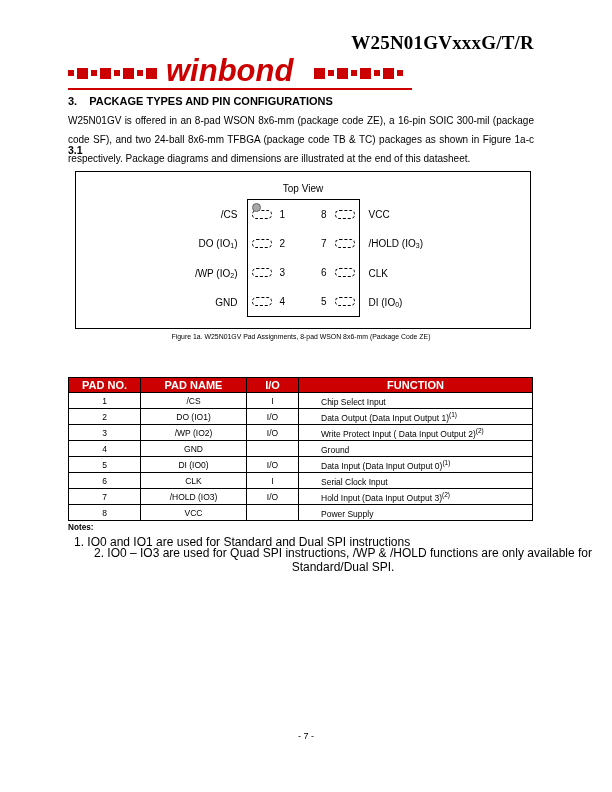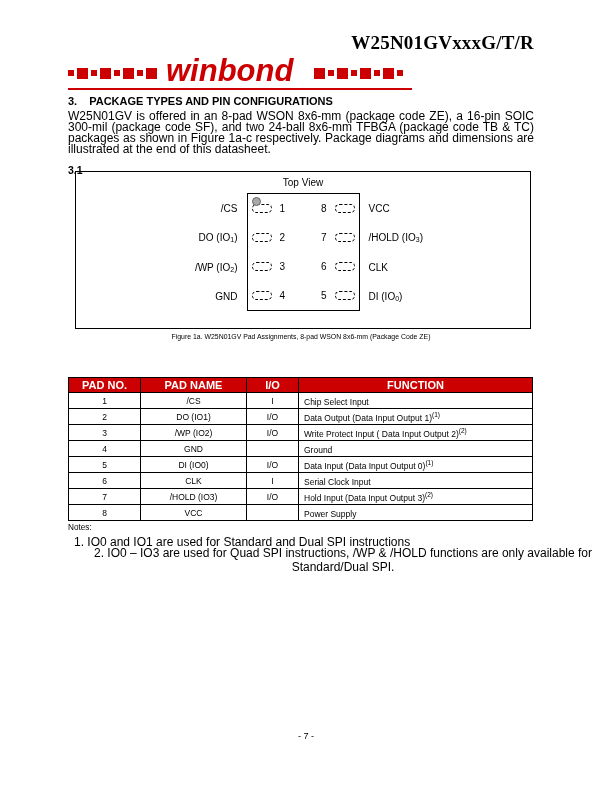--- a/index.html
+++ b/index.html
@@ -28,31 +28,31 @@
     font-size: 31px; line-height: 28px; margin: 0 18px 4px 6px; letter-spacing: 0px;
   }
   .logo-underline {
     position: absolute; top: 88px; left: 68px; width: 344px; height: 2px;
     background: var(--brand-red, #c00);
   }
   
   .h3 { position: absolute; top: 95px; left: 68px; font-weight: bold; font-size: 11px; display: flex; gap: 12px; }
   .body-para {
     position: absolute; top: 111px; left: 68px; width: 466px;
-    font-size: 12px; line-height: 11px; text-align: justify;
+    font-size: 10px; line-height: 19px; text-align: justify;
   }
   .h-sub { position: absolute; left: 68px; font-weight: bold; font-size: 10.5px; display: flex; gap: 13px; }
-  .h31 { top: 164px; justify-content: flex-end; }
+  .h31 { top: 144px; justify-content: flex-end; }
   .h32 { top: 381px; }
   
   .diagram-box {
     position: absolute; top: 171px; left: 75px; width: 456px; height: 158px;
     border: 1px solid #000;
   }
-  .topview { text-align: center; font-size: 10px; margin-top: 5px; }
+  .topview { text-align: center; font-size: 10px; margin-top: 11px; }
   .pkg-wrap { display: flex; justify-content: center; margin-top: 5px; }
   .pin-col { display: flex; flex-direction: column; height: 118px; width: 158px; padding-top: 1px; }
   .pin-col .lbl { flex: 1; display: flex; align-items: center; font-size: 10px; }
   .pin-col.left .lbl { justify-content: flex-end; padding-right: 9px; }
   .pin-col.right .lbl { justify-content: flex-start; padding-left: 9px; }
   .lbl sub { font-size: 7px; transform: translateY(2px); }
   .pkg {
     width: 113px; height: 118px; border: 1px solid #000; position: relative;
     display: flex; flex-direction: column;
   }
@@ -75,24 +75,24 @@
   }
   .pad-table th {
     background: var(--table-header-bg, #c00); color: #fff; font-weight: bold;
     font-size: 11px; border: 1px solid #000; height: 15px; text-align: center;
   }
   .pad-table td {
     font-size: 8.5px; border: 1px solid #000; height: 16px; padding: 1px 3px;
   }
   .col-no { width: 72px; } .col-name { width: 106px; } .col-io { width: 52px; } .col-func { width: 234px; }
   td.c { text-align: center; }
-  td.l { text-align: left; padding-left: 5px; }
+  td.l { text-align: left; padding-left: 22px; }
   .supn { font-size: 6.5px; vertical-align: super; }
   
-  .notes-label { position: absolute; top: 523px; left: 68px; font-weight: normal; font-size: 8.2px; }
+  .notes-label { position: absolute; top: 523px; left: 68px; font-weight: bold; font-size: 8.2px; }
   .note-item { position: absolute; left: 74px; font-size: 12px; text-align: center; }
   .note-1 { top: 535px; }
   .note-2 { top: 546px; }
   
   .footer { position: absolute; top: 731px; left: 0; width: 100%; text-align: center; font-size: 9px; }
 </style>
 </head>
 <body>
 
 <div class="doc-title">W25N01GVxxxG/T/R</div>

